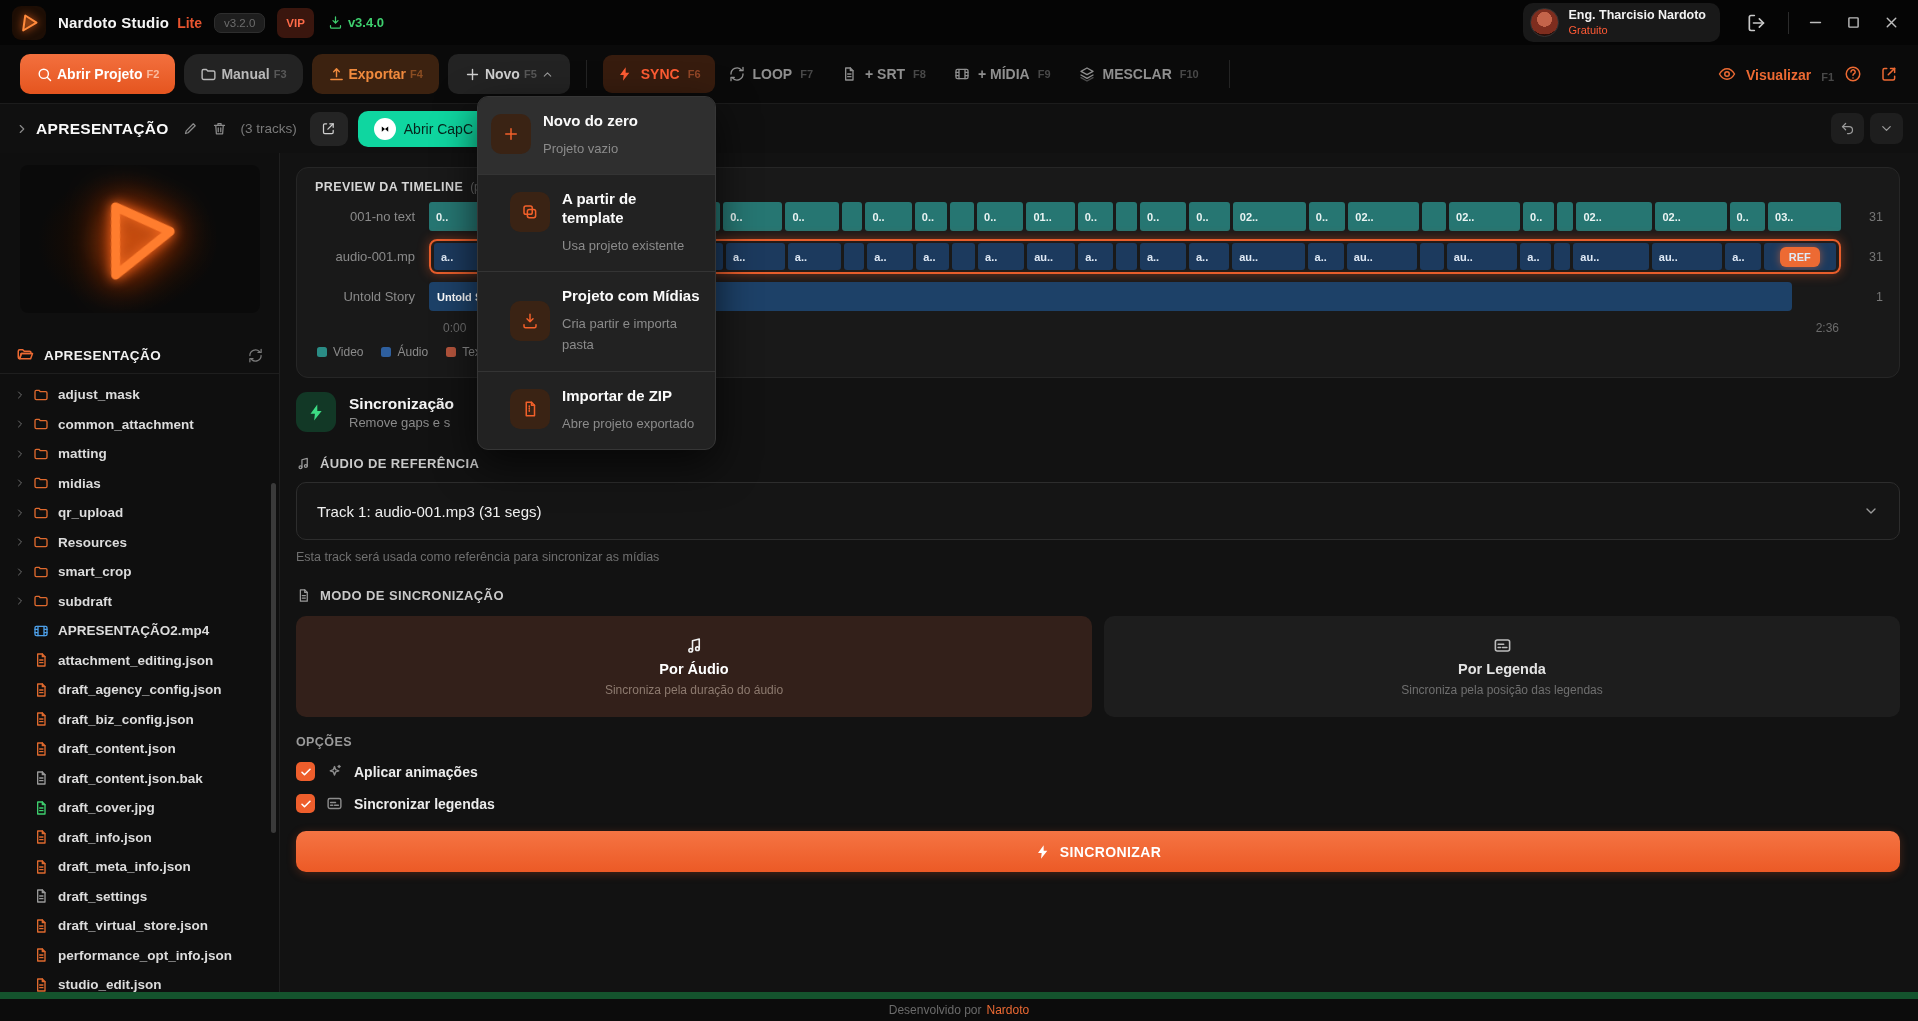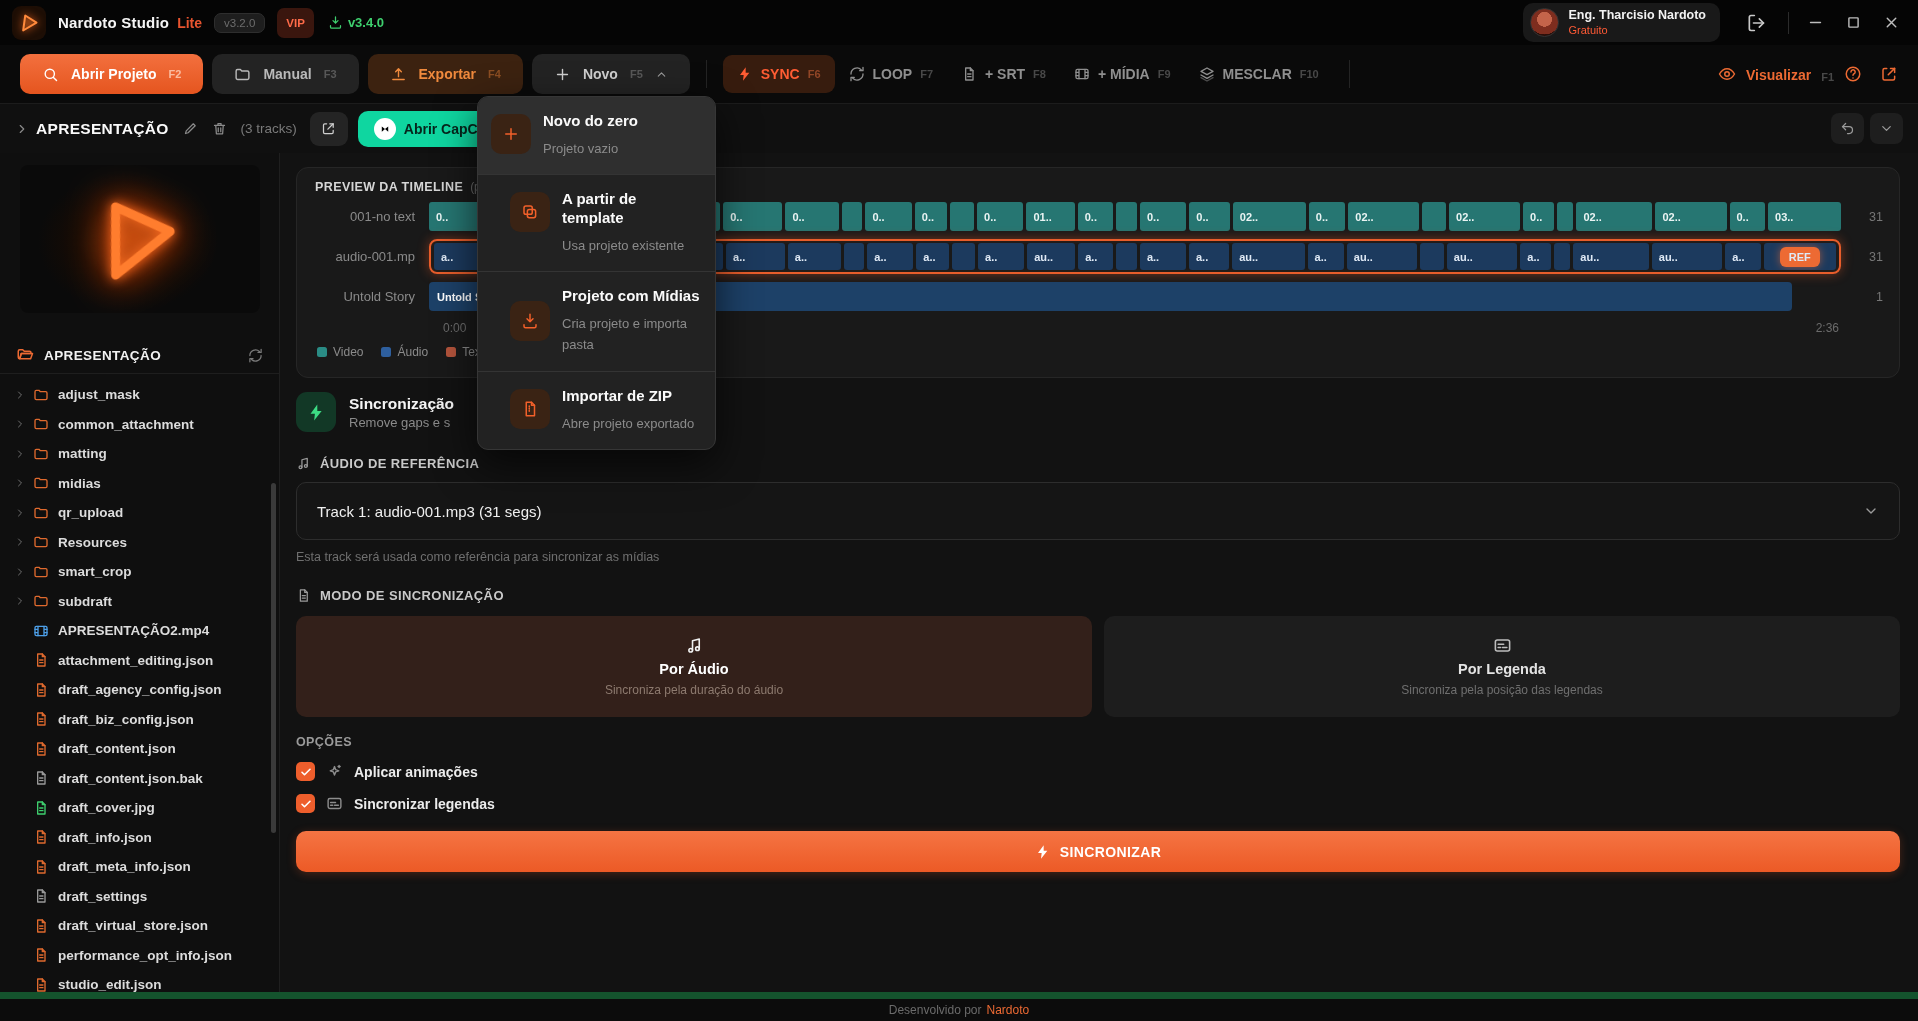--- a/index.html
+++ b/index.html
@@ -26,26 +26,26 @@
   .avatar { width:29px; height:29px; border-radius:50%; background:radial-gradient(circle at 50% 38%, #c4644a 0 34%, #7e2d1e 35% 70%, #2a0f0a 71%); border:1px solid #333; }
   .user-name { font-size:12.5px; font-weight:bold; color:#f2f2f2; line-height:1.25; }
   .user-plan { font-size:11px; color:#ff5a35; line-height:1.2; }
   .logout-btn { width:20px; height:20px; color:#c9c9c9; margin-right:22px; cursor:pointer; }
   .win-sep { width:1px; height:22px; background:#2b2b2b; margin-right:18px; }
   .win-btn { width:17px; height:17px; color:#bdbdbd; margin-right:21px; cursor:pointer; }
   .win-btn:last-child { margin-right:6px; }
 
   
   .toolbar { height:59px; background:#0a0a0a; border-bottom:1px solid #1c1c1c; display:flex; align-items:center; padding:0 20px; }
-  .btn { height:40px; border-radius:10px; display:flex; align-items:center; gap:12px; padding:0 22px; font-size:14px; font-weight:bold; cursor:pointer; flex:none; }
+  .btn { height:40px; border-radius:10px; display:flex; align-items:center; gap:4px; padding:0 16px; font-size:14px; font-weight:bold; cursor:pointer; flex:none; }
   .btn .ic { width:17px; height:17px; }
   .fkey { font-size:11px; font-weight:bold; opacity:.75; }
   .btn-primary { background:linear-gradient(180deg,#f3703e,#e5551f); color:#fff; }
   .btn-primary .fkey { color:#ffd9c4; }
-  .btn-dark { background:#232323; color:#b9b9b9; margin-left:9px; }
+  .btn-dark { background:#232323; color:#b9b9b9; margin-left:9px;border-radius:15px; }
   .btn-dark .fkey { color:#6a6a6a; }
   .btn-export { background:#3c2210; color:#f08a3d; margin-left:9px; }
   .btn-export .fkey { color:#a65c28; }
   .btn-novo { background:#232323; color:#cfcfcf; margin-left:9px; }
   .btn-novo .fkey { color:#6a6a6a; }
   .tbar-sep { width:1px; height:28px; background:#242424; margin:0 16px; }
   .tab { height:38px; display:flex; align-items:center; gap:8px; padding:0 14px; border-radius:9px; color:#8f8f8f; font-size:14px; font-weight:bold; cursor:pointer; flex:none; }
   .tab .ic { width:16px; height:16px; }
   .tab .fkey { color:#5d5d5d; }
   .tab-active { background:#371c0e; color:#ff5c33; }
@@ -56,21 +56,21 @@
   .view-group .ic { width:18px; height:18px; cursor:pointer; }
 
   
   .projectbar { height:49px; background:#101010; display:flex; align-items:center; padding:0 15px; }
   .pb-chev { width:14px; height:14px; color:#8a8a8a; cursor:pointer; }
   .pb-title { font-size:15.5px; font-weight:bold; color:#fafafa; margin-left:7px; letter-spacing:.3px; }
   .pb-icon { width:15px; height:15px; color:#8a8a8a; margin-left:14px; cursor:pointer; }
   .pb-tracks { color:#7a7a7a; font-size:13.5px; margin-left:14px; }
   .pb-extbtn { width:38px; height:34px; background:#242424; border-radius:9px; display:flex; align-items:center; justify-content:center; color:#cfcfcf; margin-left:13px; cursor:pointer; }
   .pb-extbtn .ic { width:15px; height:15px; }
-  .btn-capcut { background:#0fd6a0; color:#06251c; height:36px; border-radius:10px; display:flex; align-items:center; gap:8px; padding:0 16px; font-size:14px; font-weight:bold; margin-left:10px; cursor:pointer; }
+  .btn-capcut { background:#0fd6a0; color:#06251c; height:36px; border-radius:10px; display:flex; align-items:center; gap:8px; padding:0 16px; font-size:14px; font-weight:normal; margin-left:10px; cursor:pointer; }
   .capcut-circle { width:22px; height:22px; background:#fff; border-radius:50%; display:flex; align-items:center; justify-content:center; }
   .capcut-circle .ic { width:14px; height:14px; color:#000; }
   .pb-right { margin-left:auto; display:flex; gap:6px; }
   .pb-sq { width:33px; height:31px; background:#1e1e1e; border-radius:8px; display:flex; align-items:center; justify-content:center; color:#9a9a9a; cursor:pointer; }
   .pb-sq .ic { width:15px; height:15px; }
 
   
   .workspace { display:flex; height:868px; }
   .sidebar { width:280px; flex:none; border-right:1px solid #1f1f1f; position:relative; background:#0f0f0f; }
   .thumb { margin:12px 20px 0 20px; width:240px; height:148px; border-radius:8px; background:
@@ -1019,21 +1019,21 @@
       <div class="nm-tile" style="margin-top:14px;">
         <span class="ic">
             <svg viewBox="0 0 24 24" fill="none" stroke="currentColor" stroke-width="2" stroke-linecap="round" stroke-linejoin="round">
               <path d="M12 3v10m0 0l-4-4m4 4l4-4"></path>
               <path d="M4 17v2a2 2 0 0 0 2 2h12a2 2 0 0 0 2-2v-2"></path>
             </svg>
           </span>
       </div>
       <div>
         <div class="nm-title">Projeto com Mídias</div>
-        <div class="nm-sub">Cria projeto e importa pasta</div>
+        <div class="nm-sub">Cria partir e importa pasta</div>
       </div>
     </div>
     <div class="nm-item">
       <div class="nm-tile">
         <span class="ic">
             <svg viewBox="0 0 24 24" fill="none" stroke="currentColor" stroke-width="2" stroke-linecap="round" stroke-linejoin="round">
               <path d="M7 3h7l4 4v14H7z"></path>
               <path d="M14 3v4h4"></path>
               <path d="M11 8v1m0 2v1m0 2v1"></path>
             </svg>

